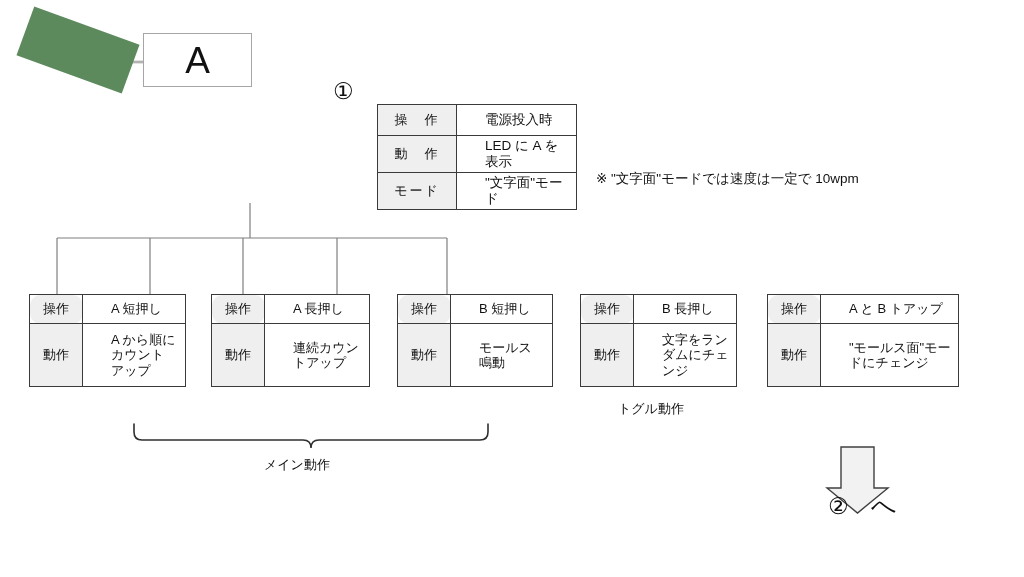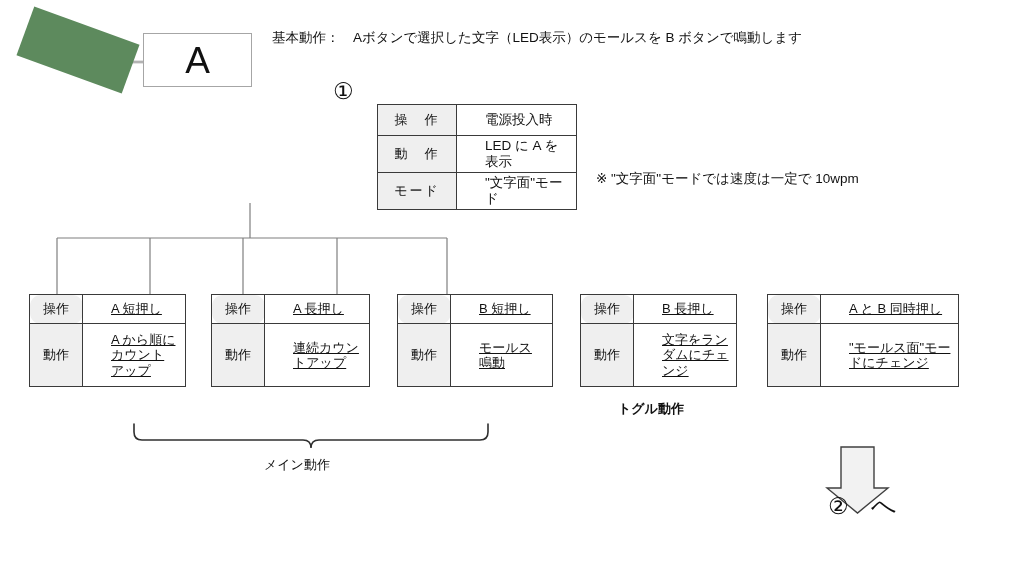--- a/index.html
+++ b/index.html
@@ -111,41 +111,41 @@
   }
 
   
   #power-on-table { left: 377px; top: 104px; width: 200px; }
   #power-on-table td.hdr { width: 66px; height: 26px; letter-spacing: 2px; }
   #power-on-table td.val { height: 26px; font-size: 13.5px; }
 
   
   .leaf-table { position: absolute; }
   .leaf-table td.hdr { width: 40px; }
-  .leaf-table td.val { height: 16px; text-decoration: underline; }
+  .leaf-table td.val { height: 16px; }
   .leaf-table tr.r-op td { height: 24px; border-radius: 11px; }
   .leaf-table tr.r-act td { height: 58px; }
 
   #leaf-0 { left: 29px;  top: 294px; width: 157px; }
   #leaf-1 { left: 211px; top: 294px; width: 159px; }
   #leaf-2 { left: 397px; top: 294px; width: 156px; }
   #leaf-3 { left: 580px; top: 294px; width: 157px; }
   #leaf-4 { left: 767px; top: 294px; width: 192px; }
   #leaf-4 td.val { white-space: normal; }
 
   
   #connectors { left: 0; top: 0; width: 1024px; height: 577px; pointer-events: none; }
 
   
   .caption {
     font-size: 13px;
     color: #111;
     white-space: nowrap;
   }
-  #cap-toggle   { left: 618px; top: 400px; font-weight: bold; }
+  #cap-toggle   { left: 618px; top: 400px; }
   #cap-toggle-mode { left: 800px; top: 400px; }
   #cap-main     { left: 264px; top: 456px; }
 </style>
 </head>
 <body>
 
 <div id="canvas">
 
   <svg class="abs" id="connectors" viewBox="0 0 1024 577" xmlns="http://www.w3.org/2000/svg">
 
@@ -180,21 +180,20 @@
     <path d="M 841 447 L 874 447 L 874 488 L 888 488 L 857.5 513 L 827 488 L 841 488 Z" fill="#f2f2f2" stroke="#404040" stroke-width="1.4" stroke-linejoin="miter"></path>
   </svg>
 
   <div class="abs" id="tag-graphic">
     <div class="green-tag"></div>
     <div class="letter-box">
       <div class="glyph">A</div>
     </div>
   </div>
 
-  <div class="abs" id="basic-desc">基本動作：　Aボタンで選択した文字（LED表示）のモールスを B ボタンで鳴動します</div>
 
   <div class="abs circled" id="step1-marker">①</div>
 
   <table class="op-table abs" id="power-on-table">
     <tbody>
         <tr>
       <td class="hdr">操　作</td>
       <td class="val">電源投入時</td>
     </tr>
     <tr>
@@ -259,21 +258,21 @@
       <td class="hdr">動作</td>
       <td class="val">文字をラン<br>ダムにチェ<br>ンジ</td>
     </tr>
   </tbody>
     </table>
 
   <table class="op-table leaf-table" id="leaf-4">
     <tbody>
         <tr class="r-op">
       <td class="hdr">操作</td>
-      <td class="val">A と B 同時押し</td>
+      <td class="val">A と B トアップ</td>
     </tr>
     <tr class="r-act">
       <td class="hdr">動作</td>
       <td class="val">"モールス面"モー<br>ドにチェンジ</td>
     </tr>
   </tbody>
     </table>
 
   <div class="abs caption" id="cap-toggle">トグル動作</div>
   <div class="abs caption" id="cap-main">メイン動作</div>

